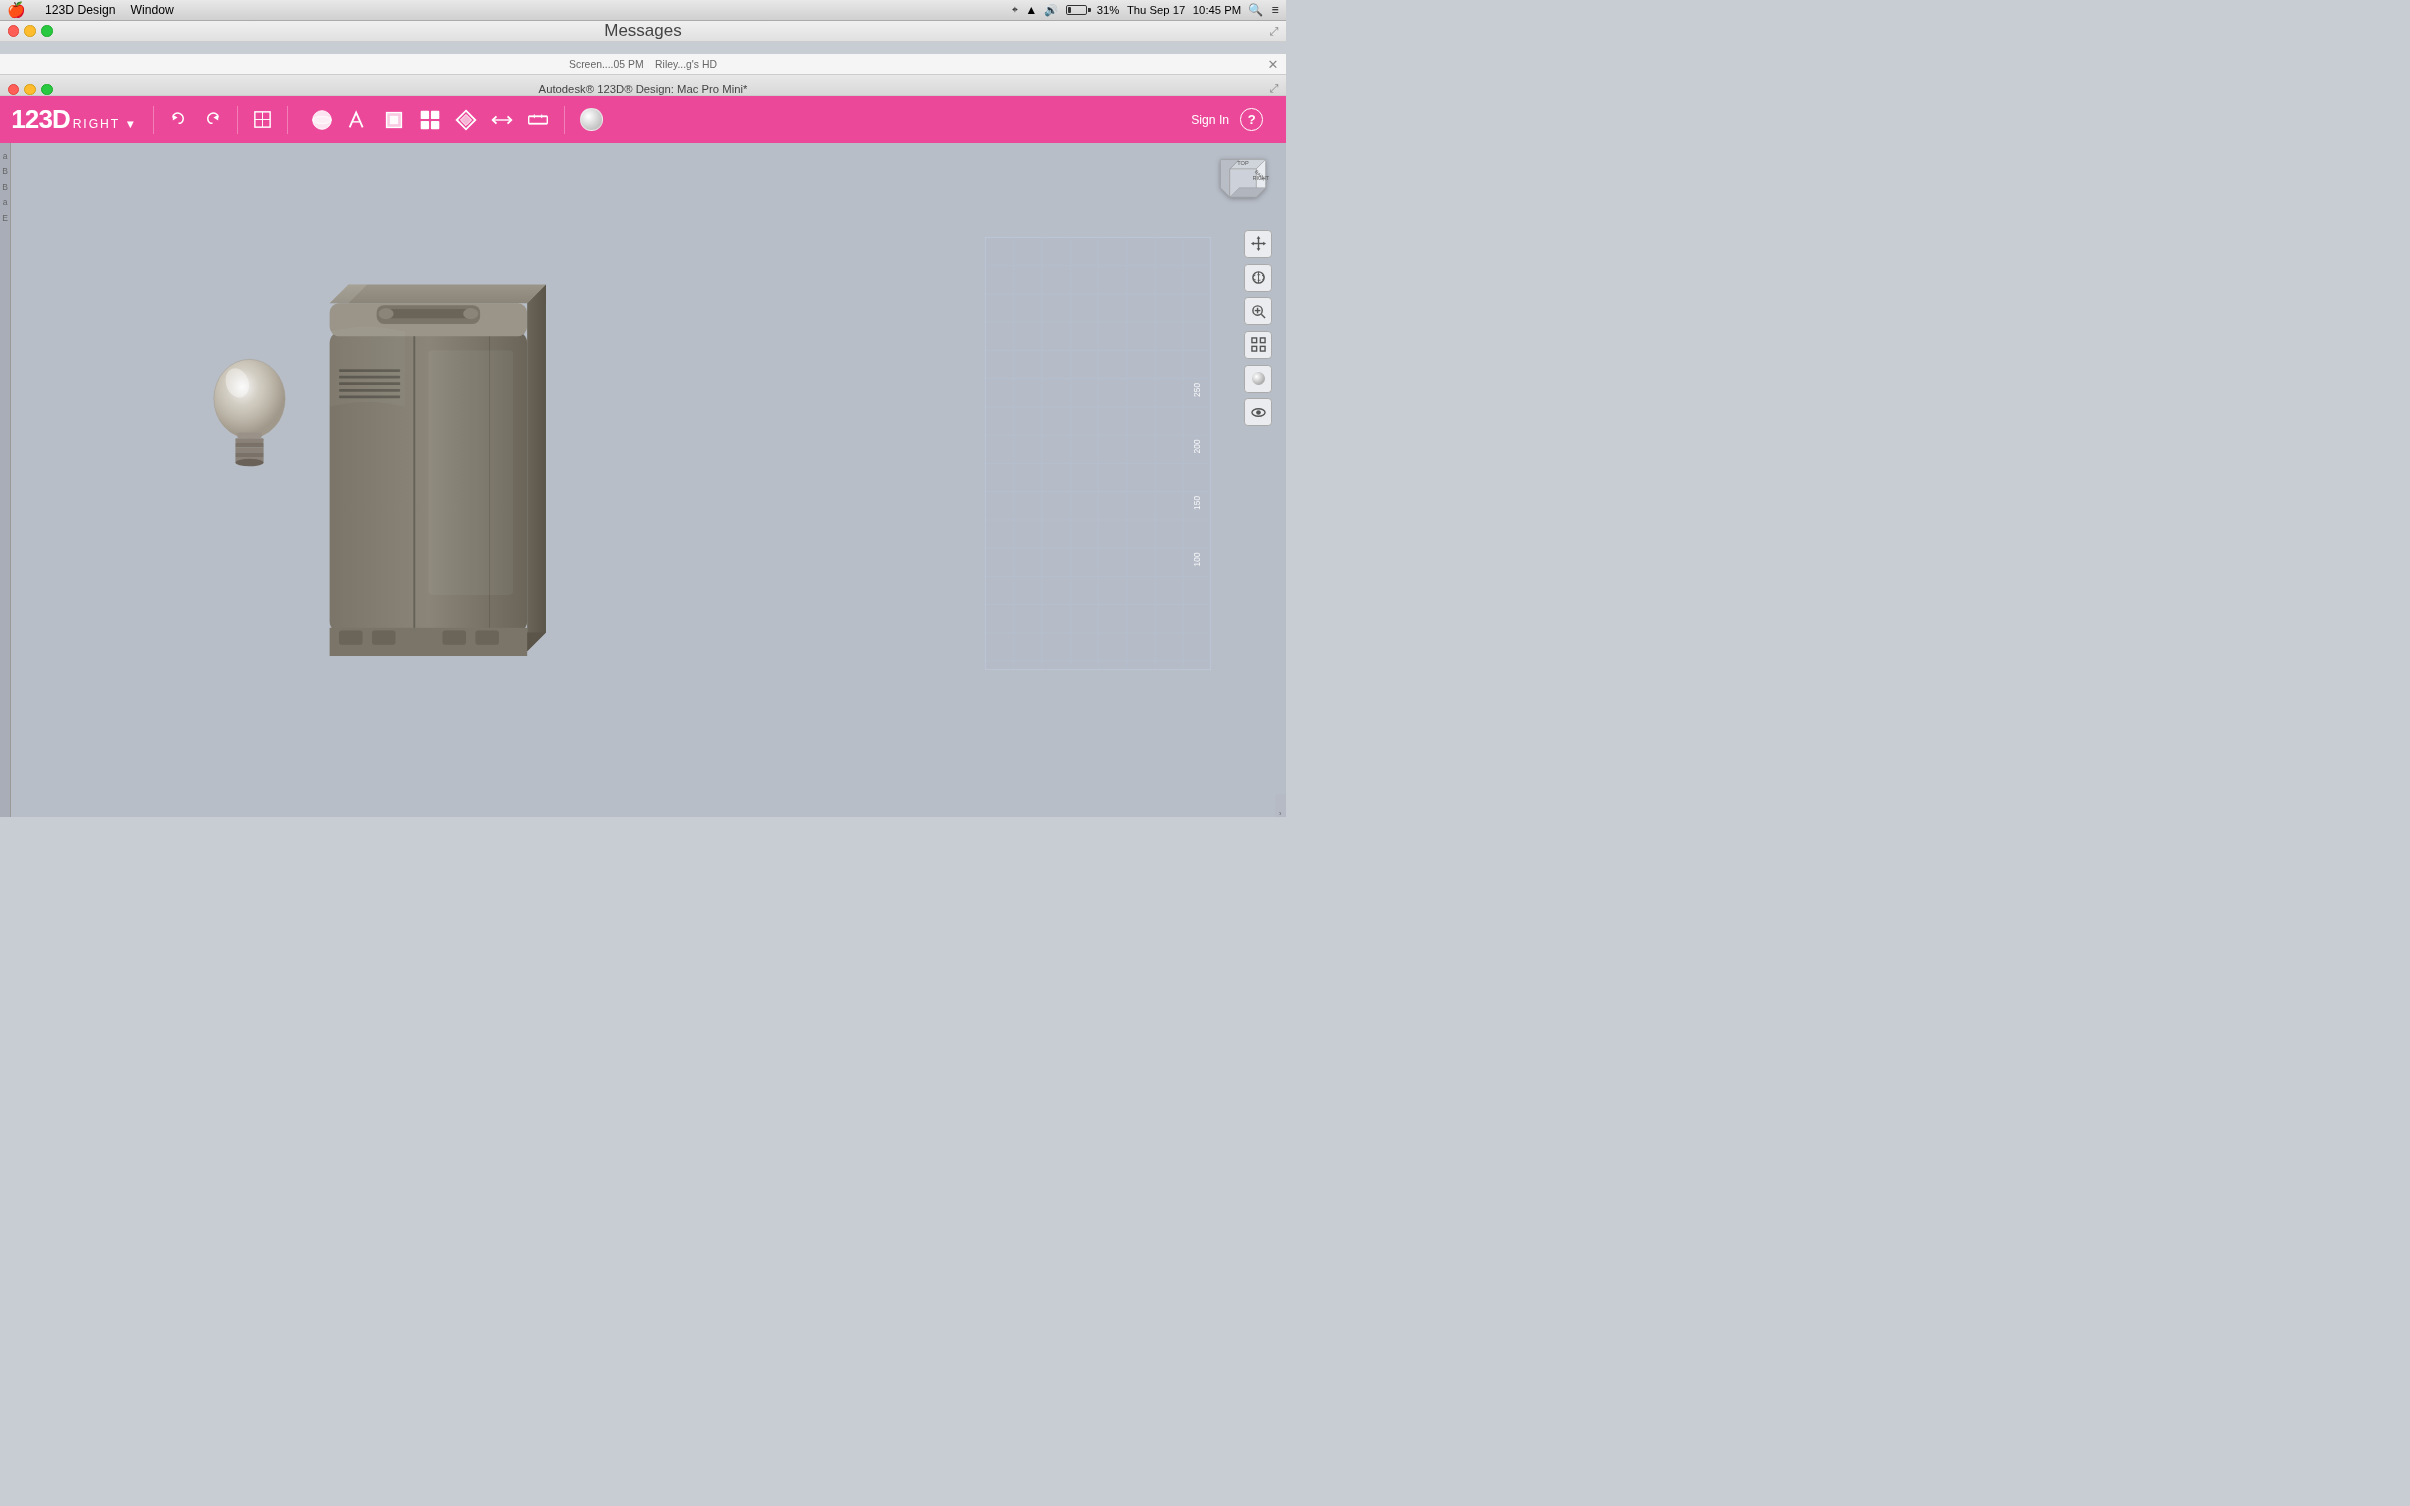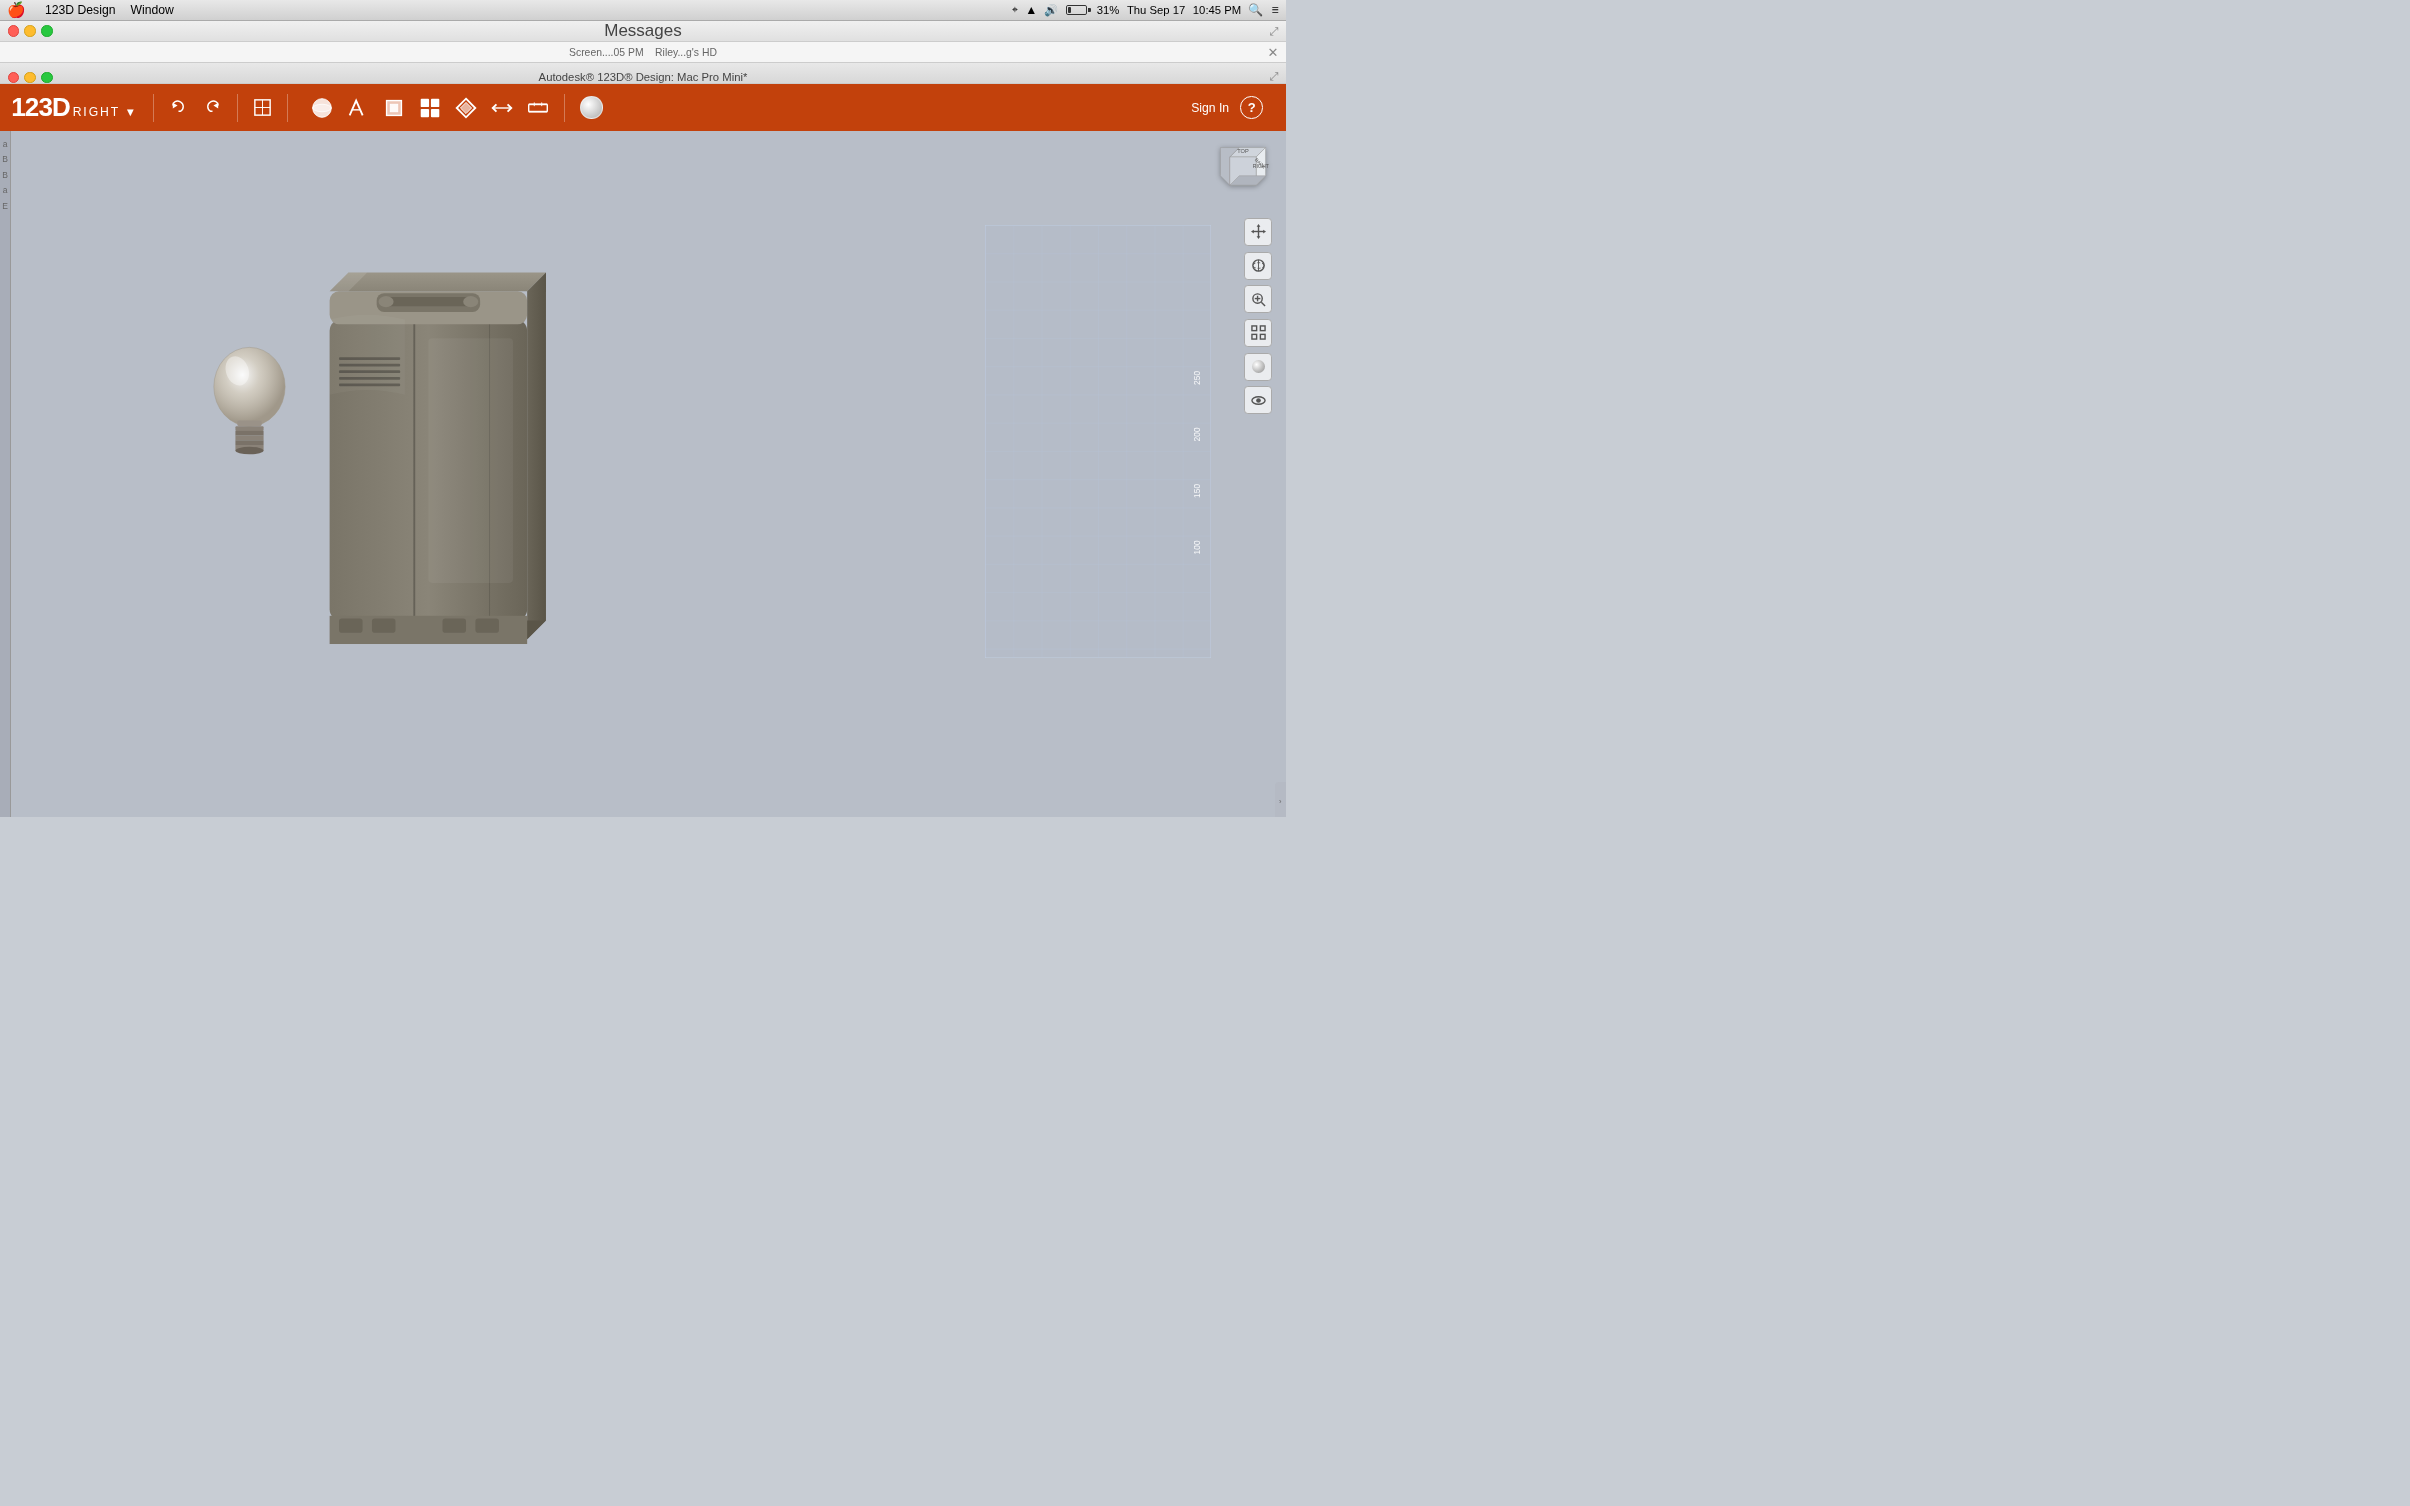--- a/index.html
+++ b/index.html
@@ -120,34 +120,35 @@
       width: 100%;
       height: 21px;
       background: #f5f5f5;
       border-bottom: 0.9px solid #ccc;
       display: flex;
       align-items: center;
       justify-content: center;
       font-size: 11.3px;
       color: #555;
       position: relative;
+      margin-top: 12px;
     }
     .notif-expand {
       position: absolute;
       right: 7.5px;
       cursor: pointer;
       font-size: 13px;
       color: #888;
     }
 
     
     .app-toolbar {
       width: 100%;
       height: 47px;
-      background: #c2410c;
+      background: #ec4899;
       display: flex;
       align-items: center;
       padding: 0 11.3px;
       gap: 4px;
       position: relative;
     }
     .app-logo {
       display: flex;
       align-items: baseline;
       gap: 2.8px;

